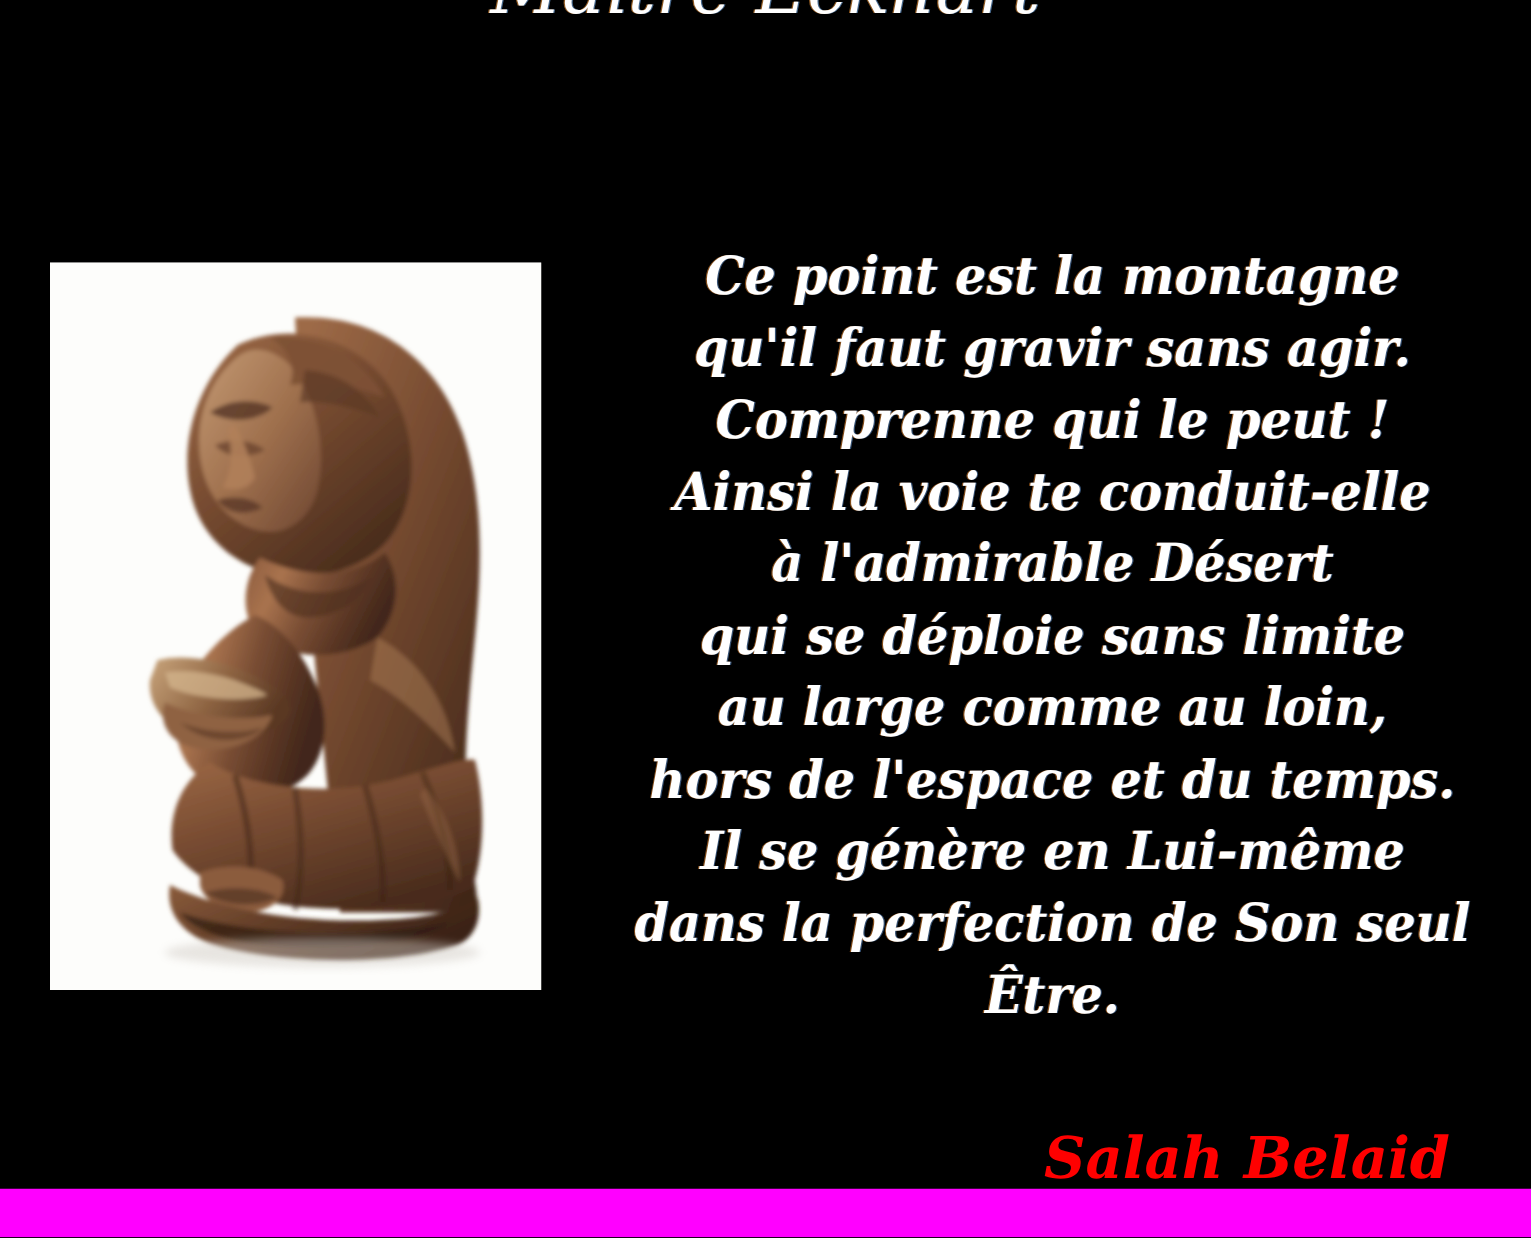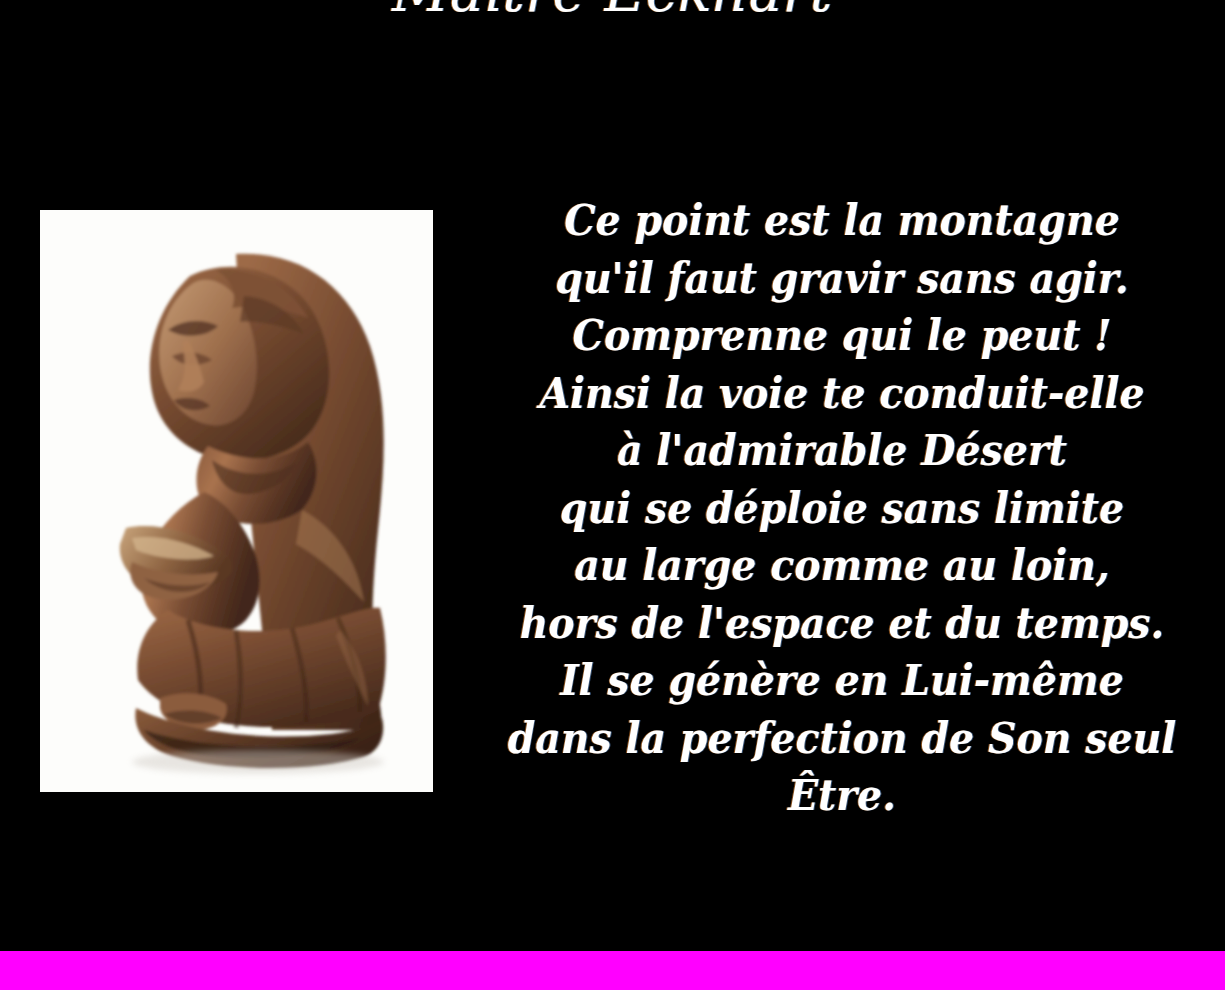--- a/index.html
+++ b/index.html
@@ -226,16 +226,17 @@
     <span class="qline">Ainsi la voie te conduit-elle</span>
     <span class="qline">à l'admirable Désert</span>
     <span class="qline">qui se déploie sans limite</span>
     <span class="qline">au large comme au loin,</span>
     <span class="qline">hors de l'espace et du temps.</span>
     <span class="qline">Il se génère en Lui-même</span>
     <span class="qline">dans la perfection de Son seul</span>
     <span class="qline">Être.</span>
   </div>
 
+  <div id="signature">Salah Belaid</div>
 
   <div id="footer-bar"></div>
 
 </div>
 
 </body></html>

